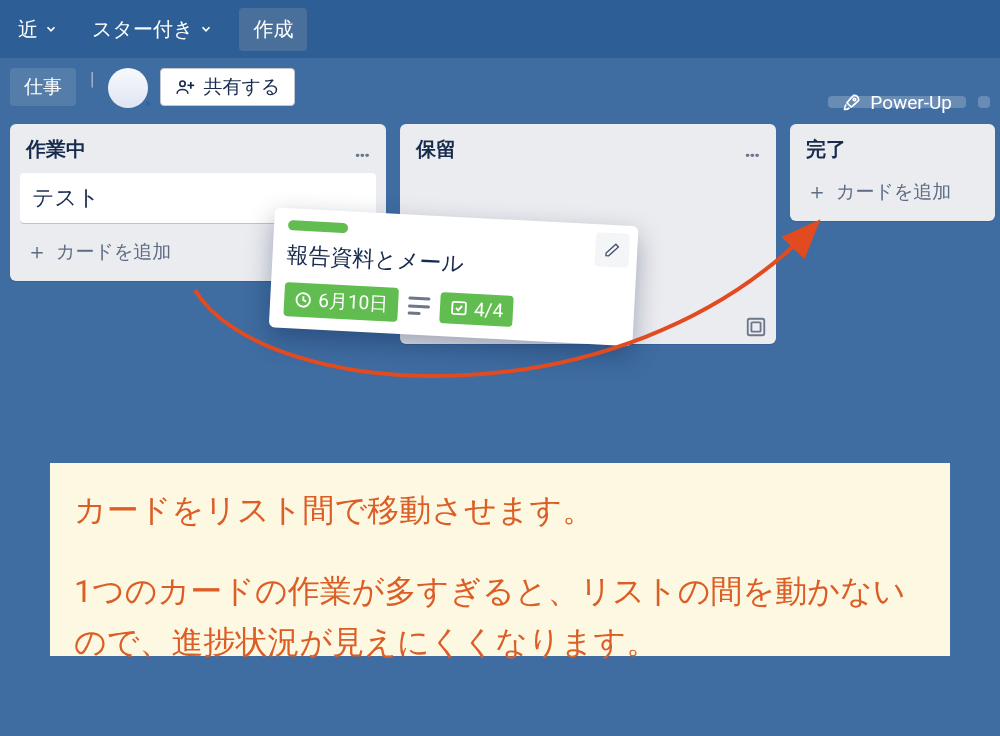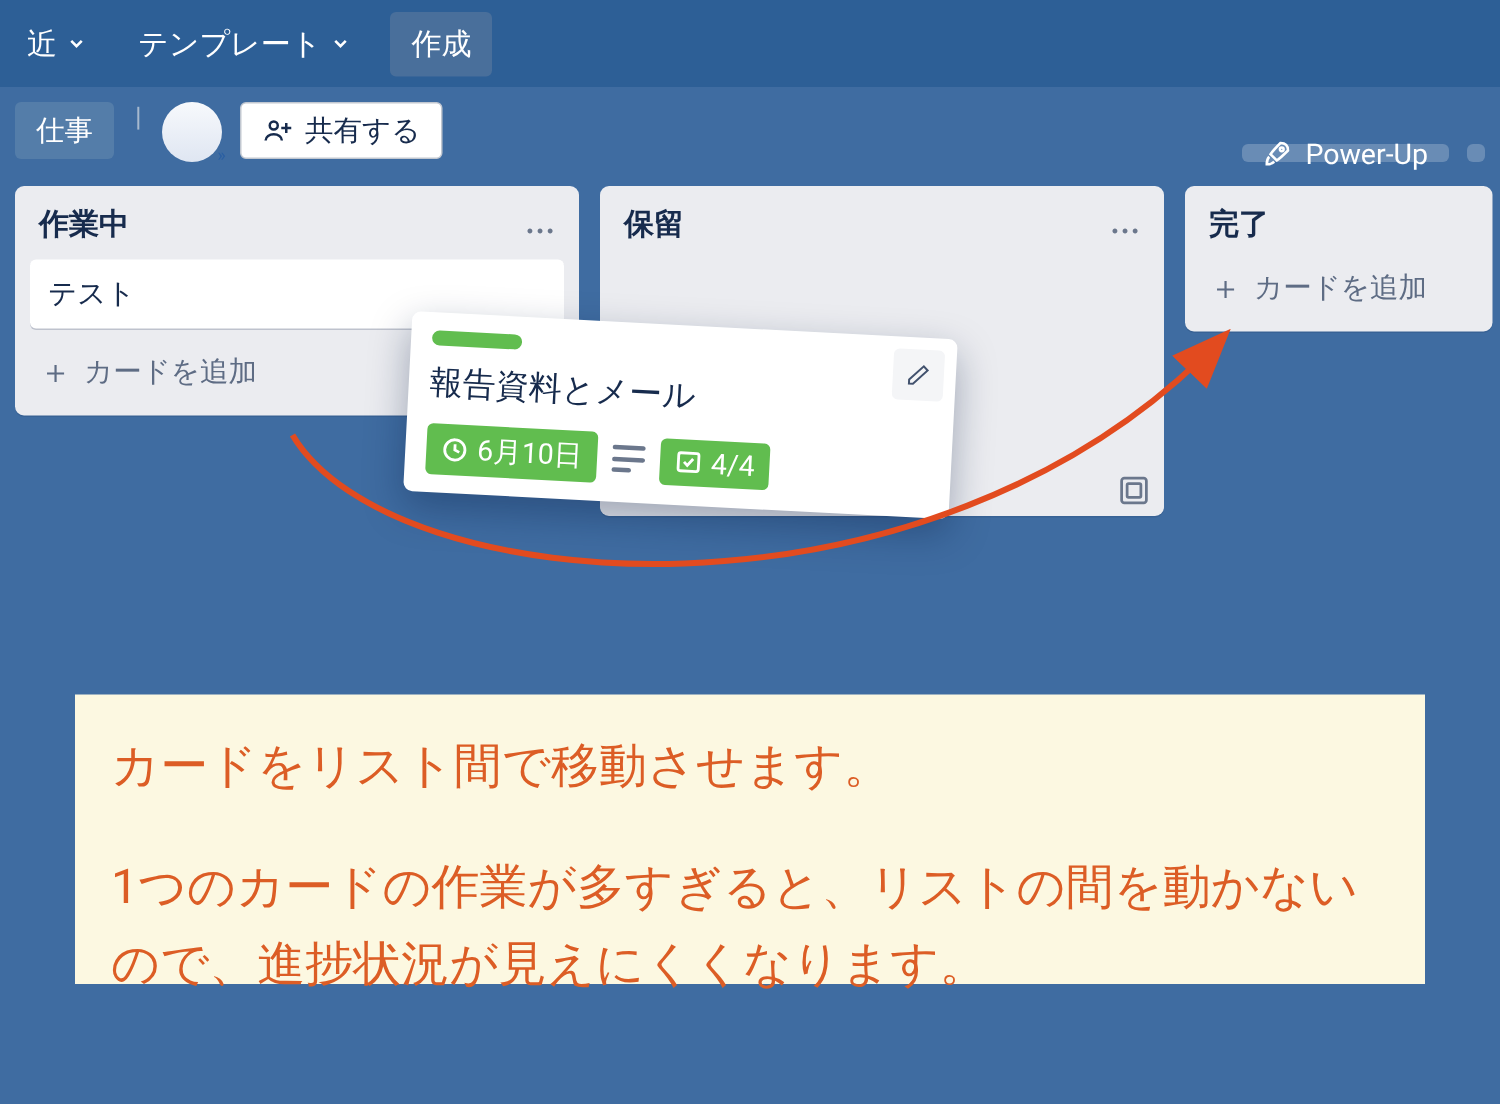--- a/index.html
+++ b/index.html
@@ -92,35 +92,34 @@
       position: relative;
     }
     .list {
       background: #ebecf0;
       border-radius: 6px;
       width: 376px;
       min-height: 54px;
       padding: 8px 10px 10px 10px;
       box-shadow: 0 1px 0 rgba(9,30,66,0.12);
       flex-shrink:0;
-      font-family:Liberation Serif, serif;
     }
     .list-header {
       display: flex; align-items: center; justify-content: space-between;
       padding: 4px 4px 10px 6px;
       font-weight: 700;
       font-size: 20px;
       color: #172b4d;
     }
     .list-menu { color:#6b778c; letter-spacing:2px; font-weight:900; cursor:pointer;}
     .card {
       background: #fff;
       border-radius: 4px;
       padding: 10px 12px;
-      font-size: 19px;
+      font-size: 22px;
       box-shadow: 0 1px 0 rgba(9,30,66,0.2);
       margin-bottom: 10px;
       cursor: pointer;
     }
     .add-card {
       display: inline-flex; align-items: center; gap: 8px;
       color: #5e6c84; font-size: 19px; padding: 6px 6px;
       cursor: pointer;
     }
     .plus { font-size: 22px; line-height: 1; }
@@ -204,21 +203,21 @@
 <body>
 
 <div class="nav">
   <div class="nav-item">
     <span>近</span>
     <svg class="icon chev" viewBox="0 0 24 24" fill="none" stroke="#fff" stroke-width="3">
         <polyline points="6 9 12 15 18 9"></polyline>
       </svg>
   </div>
   <div class="nav-item">
-    <span>テンプレート</span>
+    <span>スター付き</span>
     <svg class="icon chev" viewBox="0 0 24 24" fill="none" stroke="#fff" stroke-width="3">
         <polyline points="6 9 12 15 18 9"></polyline>
       </svg>
   </div>
   <div class="nav-item create">
     <span>作成</span>
   </div>
 </div>
 
 <div class="board-bar">

